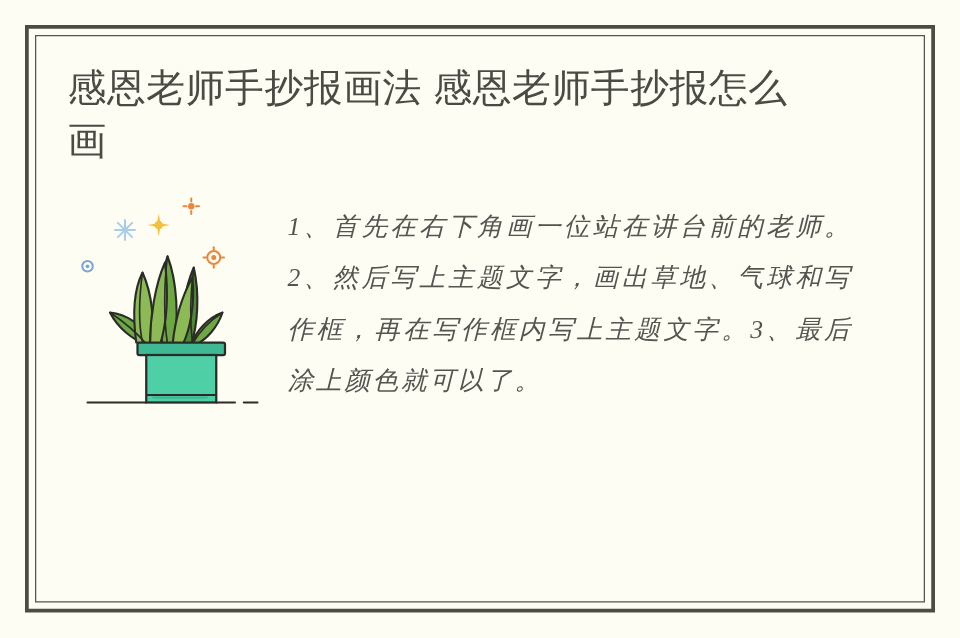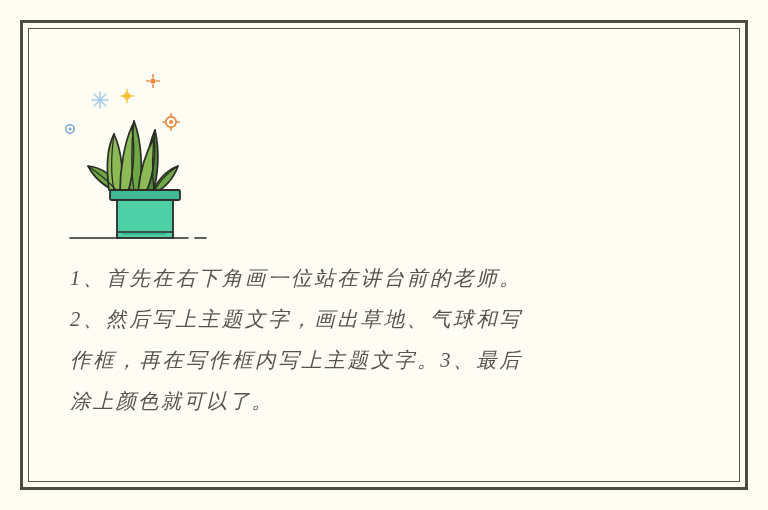--- a/index.html
+++ b/index.html
@@ -63,21 +63,20 @@
     letter-spacing: 0.5px;
     margin: 0;
     max-width: 600px;
     white-space: pre-wrap;
   }
 
   #article-body {
     display: flex;
     align-items: flex-start;
     margin-top: 22px;
-    flex-direction: column;
   }
 
   
   #illustration {
     width: 160px;
     flex: 0 0 160px;
     position: relative;
     height: 180px;
   }
   #illustration svg {
@@ -103,20 +102,21 @@
 </head>
 <body>
 
 <div id="page">
 
   <div id="outer-frame"></div>
   <div id="inner-frame"></div>
 
   <div id="content">
 
+    <h1 id="page-title">感恩老师手抄报画法 感恩老师手抄报怎么画</h1>
 
     <div id="article-body">
 
       <div id="illustration">
         <svg width="160" height="180" viewBox="0 0 160 180" xmlns="http://www.w3.org/2000/svg">
 
           <g stroke="#a8cdea" stroke-width="1.6" stroke-linecap="round" fill="none">
             <line x1="46" y1="20" x2="46" y2="36"></line>
             <line x1="38" y1="28" x2="54" y2="28"></line>
             <line x1="40.3" y1="22.3" x2="51.7" y2="33.7"></line>

